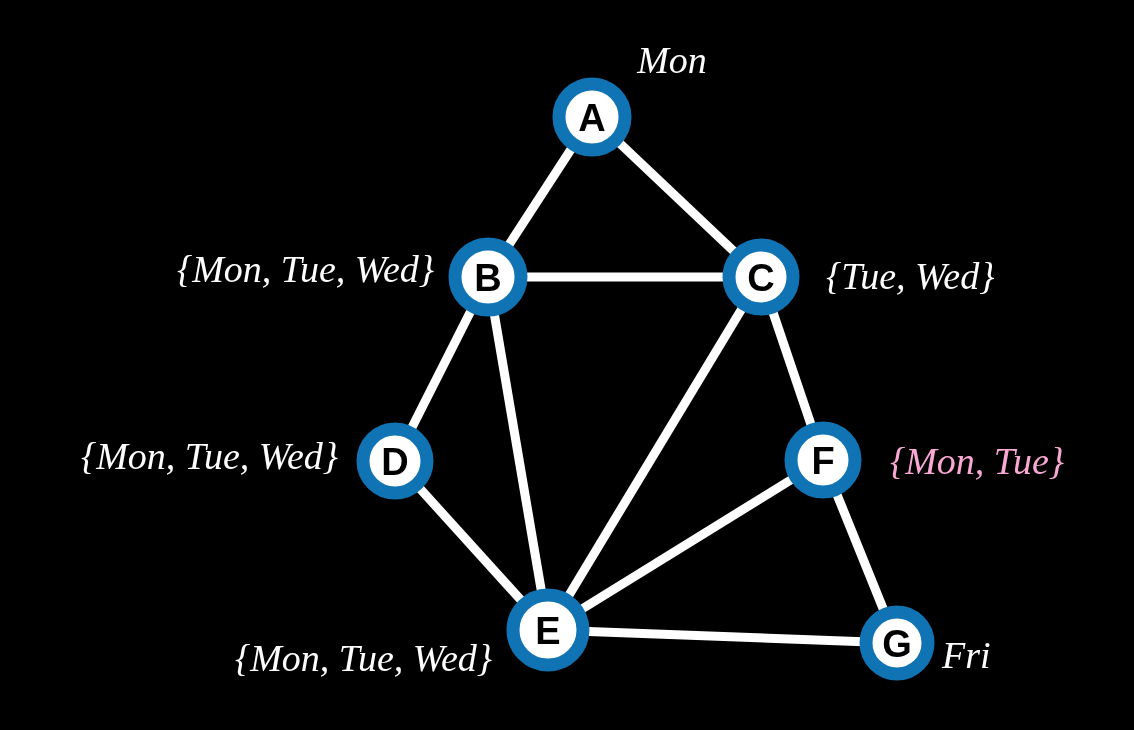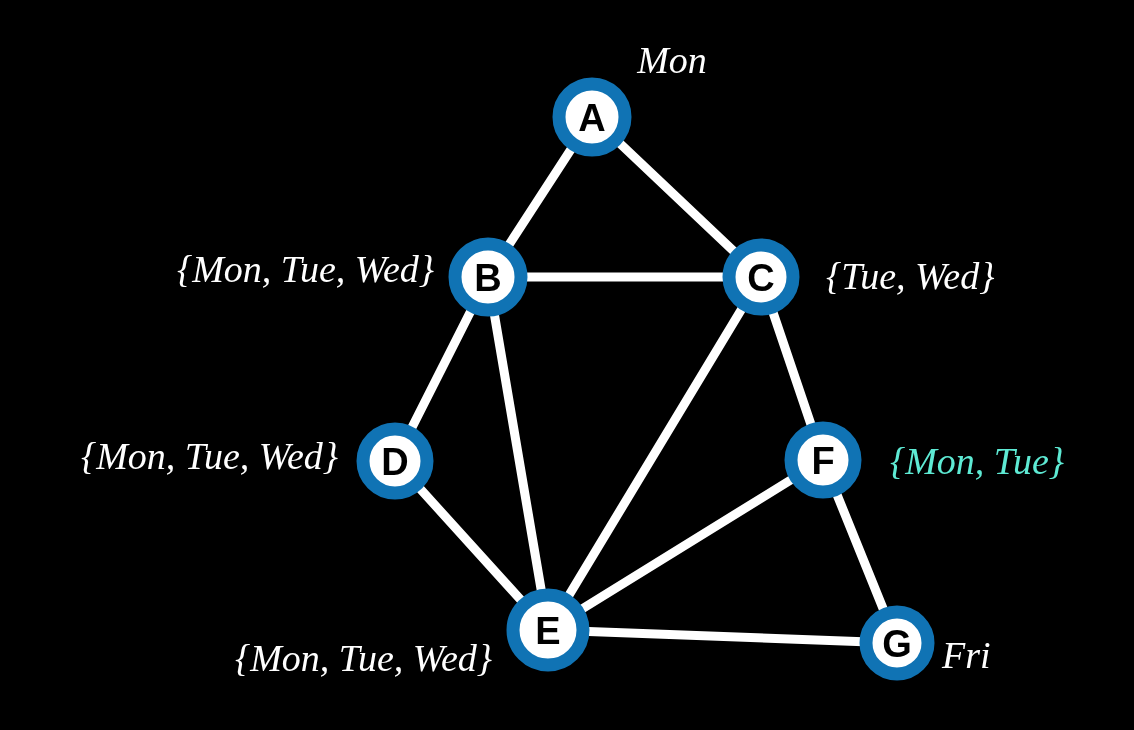--- a/index.html
+++ b/index.html
@@ -100,17 +100,17 @@
           <circle cx="897" cy="643" r="31" class="node-ring" fill="#ffffff" stroke="#1073b4"></circle>
           <text x="897" y="644" class="node-letter" fill="#000000">G</text>
         </g>
       </g>
   </svg>
   <div id="labels-layer">
       <div class="domain-label label-center" style="left: 672px; top: 60px; color: rgb(255, 255, 255);">Mon</div>
       <div class="domain-label label-left" style="left: 434px; top: 269px; color: rgb(255, 255, 255);">{Mon, Tue, Wed}</div>
       <div class="domain-label label-right" style="left: 826px; top: 268px; color: rgb(255, 255, 255); margin-top: 8px;">{Tue, Wed}</div>
       <div class="domain-label label-left" style="left: 338px; top: 456px; color: rgb(255, 255, 255);">{Mon, Tue, Wed}</div>
-      <div class="domain-label label-right" style="left: 890px; top: 461px; color: #5eead4;">{Mon, Tue}</div>
+      <div class="domain-label label-right" style="left: 890px; top: 461px; color: #f9a8d4;">{Mon, Tue}</div>
       <div class="domain-label label-left" style="left: 492px; top: 658px; color: rgb(255, 255, 255);">{Mon, Tue, Wed}</div>
       <div class="domain-label label-right" style="left: 942px; top: 655px; color: rgb(255, 255, 255);">Fri</div>
     </div>
 </div>
 
 </body></html>

